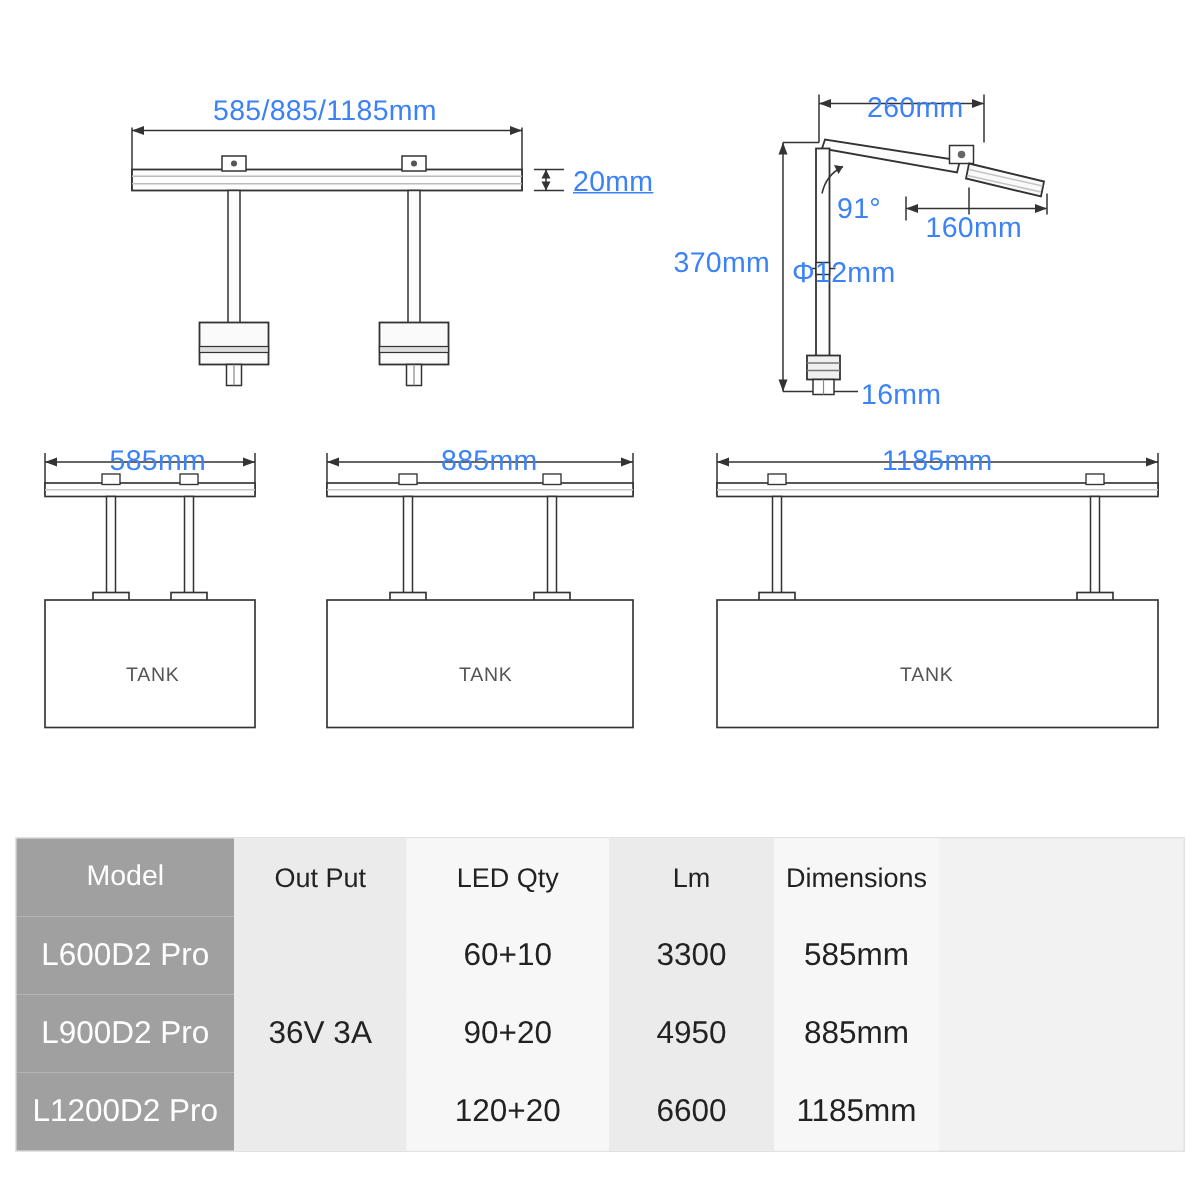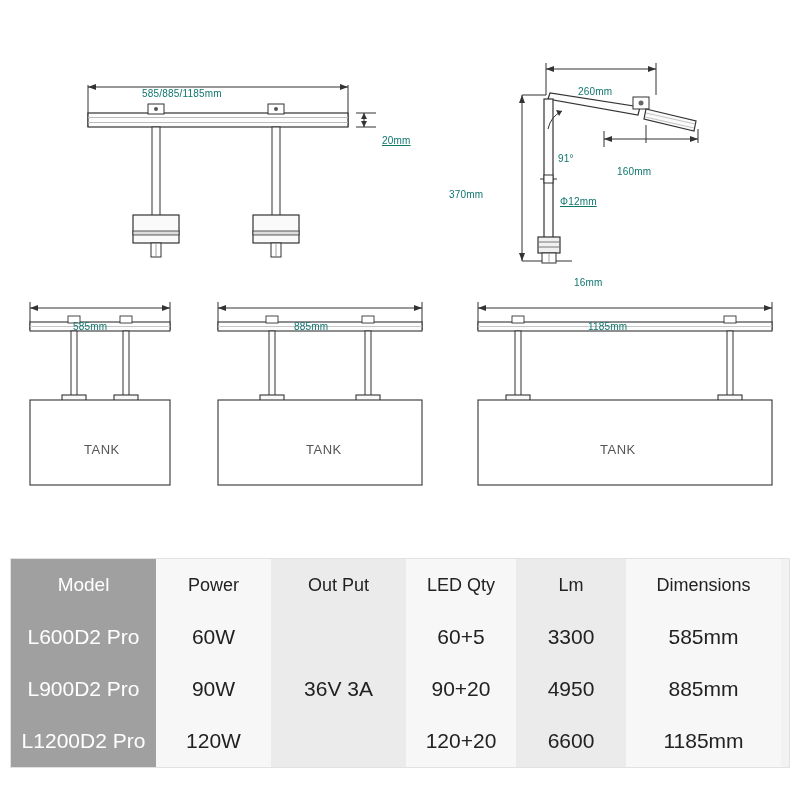--- a/index.html
+++ b/index.html
@@ -15,25 +15,24 @@
     overflow: hidden;
     position: relative;
   }
   .page {
     position: absolute;
     left: 0; top: 0;
     width: 800px; height: 800px;
   }
   .abs { position: absolute; }
   .lbl {
-    font-size: 10px;
-    color: #0f766e;
+    font-size: 19px;
+    color: #3b82f6;
     white-space: nowrap;
     letter-spacing: 0.2px;
-    margin-top: 24px;
   }
   svg { display: block; }
 
   
   .spec-table {
     position: absolute;
     left: 10px;
     top: 558px;
     width: 780px;
     height: 210px;
@@ -164,21 +163,21 @@
       <rect x="42" y="198" width="14" height="10" fill="#fff" stroke="#333" stroke-width="1"></rect>
       <line x1="49" y1="198" x2="49" y2="208" stroke="#888" stroke-width="0.8"></line>
 
       <line x1="56" y1="206" x2="72" y2="206" stroke="#333" stroke-width="1"></line>
     </svg>
   </div>
   <div class="abs lbl" style="left:578px; top:62px;">260mm</div>
   <div class="abs lbl" style="left:449px; top:165px;">370mm</div>
   <div class="abs lbl" style="left:558px; top:129px;">91°</div>
   <div class="abs lbl" style="left:617px; top:142px;">160mm</div>
-  <div class="abs lbl" style="left:560px; top:172px;text-decoration:underline;">Φ12mm</div>
+  <div class="abs lbl" style="left:528px; top:172px;">Φ12mm</div>
   <div class="abs lbl" style="left:574px; top:253px;">16mm</div>
 
   <div class="abs" style="left:20px; top:290px; width:160px; height:210px;">
     <svg width="160" height="210" viewBox="0 0 160 210">
       <line x1="10" y1="12" x2="10" y2="40" stroke="#333" stroke-width="1"></line>
       <line x1="150" y1="12" x2="150" y2="40" stroke="#333" stroke-width="1"></line>
       <line x1="10" y1="18" x2="150" y2="18" stroke="#333" stroke-width="1"></line>
       <path d="M10 18 L18 15 L18 21 Z" fill="#333"></path>
       <path d="M150 18 L142 15 L142 21 Z" fill="#333"></path>
 
@@ -258,35 +257,29 @@
   <div class="spec-table">
     <div class="spec-inner">
 
       <div class="spec-col">
         <div class="cell hdr col-model">Model</div>
         <div class="cell col-model">L600D2 Pro</div>
         <div class="cell col-model">L900D2 Pro</div>
         <div class="cell col-model">L1200D2 Pro</div>
       </div>
 
-      <div class="spec-col">
-        <div class="cell hdr col-plain">Power</div>
-        <div class="cell col-plain">60W</div>
-        <div class="cell col-plain">90W</div>
-        <div class="cell col-plain">120W</div>
-      </div>
 
       <div class="spec-col">
         <div class="cell hdr col-shade">Out Put</div>
         <div class="cell col-shade">36V 3A</div>
       </div>
 
       <div class="spec-col">
         <div class="cell hdr col-plain">LED Qty</div>
-        <div class="cell col-plain">60+5</div>
+        <div class="cell col-plain">60+10</div>
         <div class="cell col-plain">90+20</div>
         <div class="cell col-plain">120+20</div>
       </div>
 
       <div class="spec-col">
         <div class="cell hdr col-shade">Lm</div>
         <div class="cell col-shade">3300</div>
         <div class="cell col-shade">4950</div>
         <div class="cell col-shade">6600</div>
       </div>

